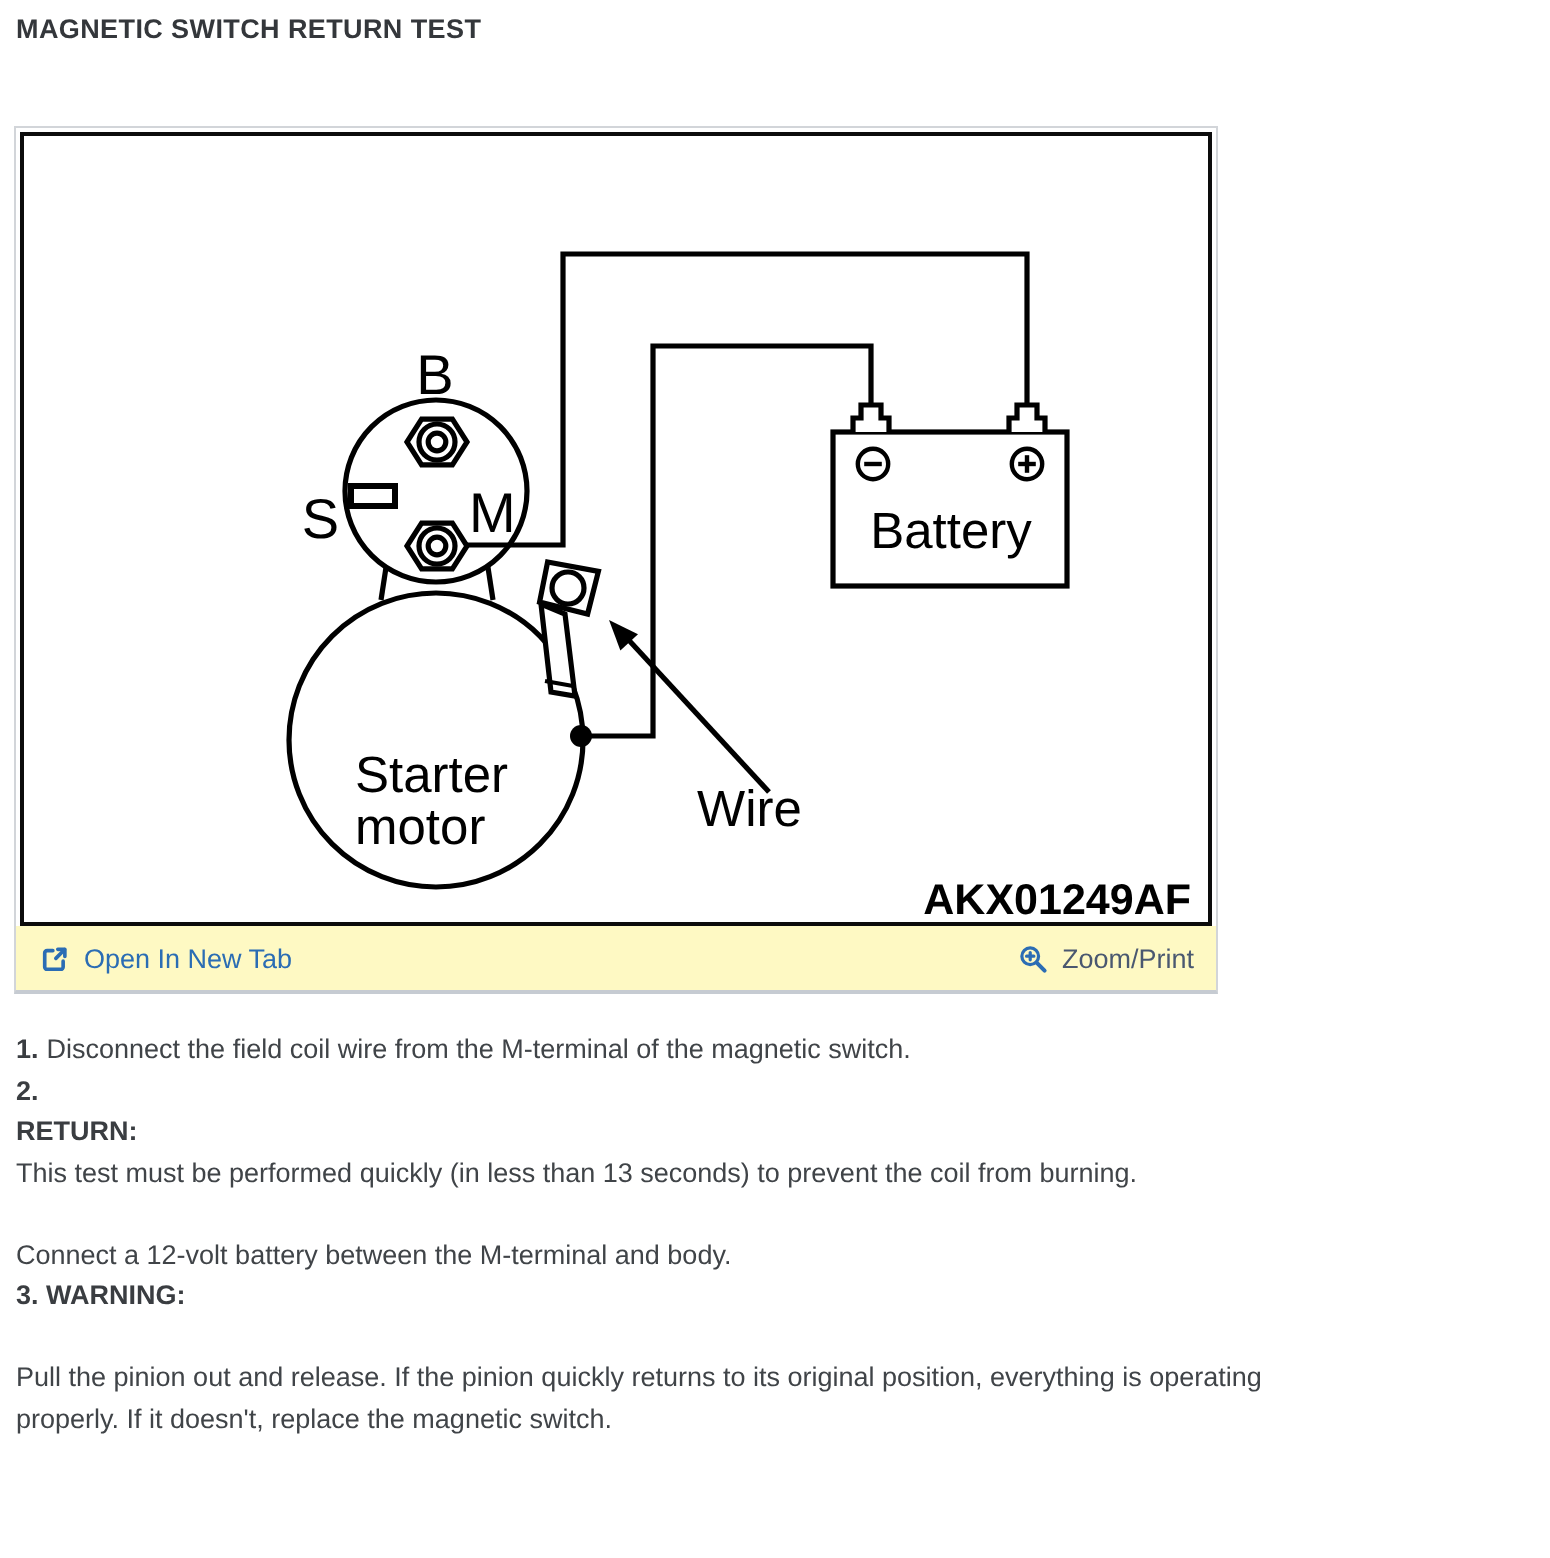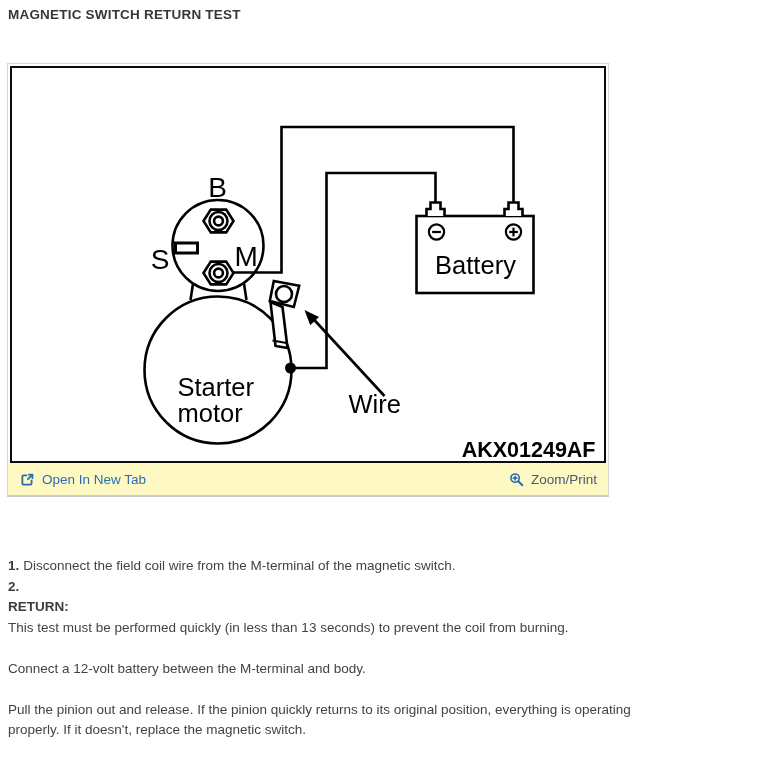--- a/index.html
+++ b/index.html
@@ -50,21 +50,21 @@
   .toolbar-link svg { flex: 0 0 auto; }
 
   
   .dtxt { fill: #000; font-family: "Liberation Sans", sans-serif; }
   .t28 { font-size: 28px; }
   .t26 { font-size: 25.5px; }
   .t22b { font-size: 21.5px; font-weight: 700; }
 
   
   .steps {
-    margin-top: 59px;
+    margin-top: 18px;
     padding: 0 9px 0 8px;
     font-size: 13.5px;
     line-height: 20.5px;
   }
   .step-line { min-height: 20.5px; }
   .step-bold { font-weight: 700; color: #3a3d41; }
   .step-bold:not(:empty) { margin-right: 4px; }
   .step-text { color: #404448; }
 </style>
 </head>
@@ -164,17 +164,18 @@
     </div>
   </div>
 
   <div class="steps">
     <div class="step-line"><span class="step-bold">1.</span><span class="step-text">Disconnect the field coil wire from the M-terminal of the magnetic switch.</span></div>
     <div class="step-line"><span class="step-bold">2.</span><span class="step-text"></span></div>
     <div class="step-line"><span class="step-bold">RETURN:</span><span class="step-text"></span></div>
     <div class="step-line"><span class="step-bold"></span><span class="step-text">This test must be performed quickly (in less than 13 seconds) to prevent the coil from burning.</span></div>
     <div class="step-line"><span class="step-bold"></span><span class="step-text"></span></div>
     <div class="step-line"><span class="step-bold"></span><span class="step-text">Connect a 12-volt battery between the M-terminal and body.</span></div>
+    <div class="step-line"><span class="step-bold">3. WARNING:</span><span class="step-text"></span></div>
     <div class="step-line"><span class="step-bold"></span><span class="step-text"></span></div>
     <div class="step-line"><span class="step-bold"></span><span class="step-text">Pull the pinion out and release. If the pinion quickly returns to its original position, everything is operating properly. If it doesn't, replace the magnetic switch.</span></div>
   </div>
 
 </div>
 
 </body></html>

